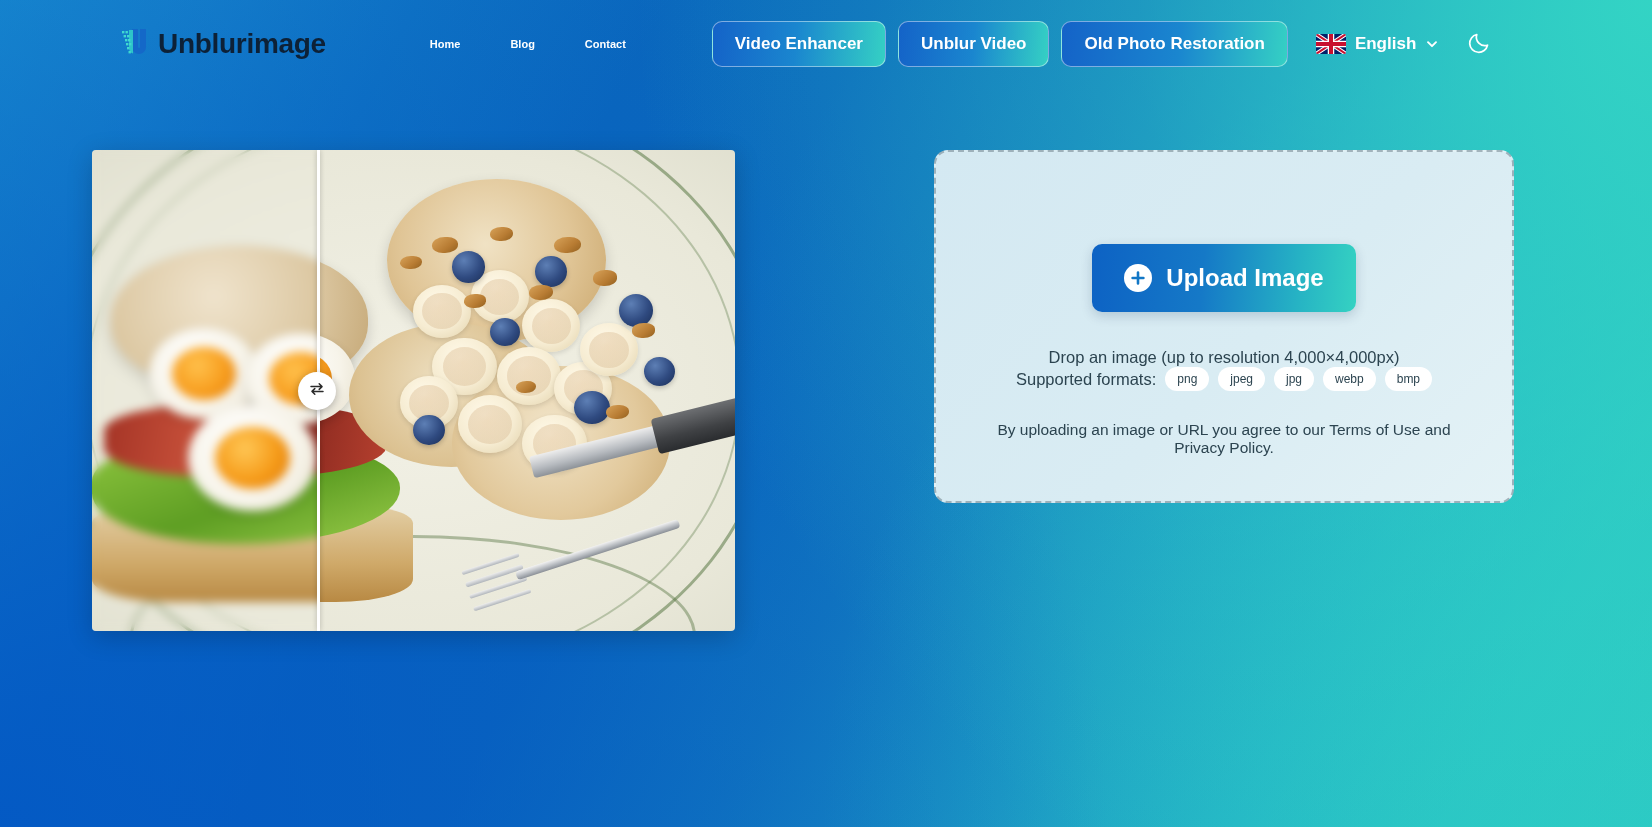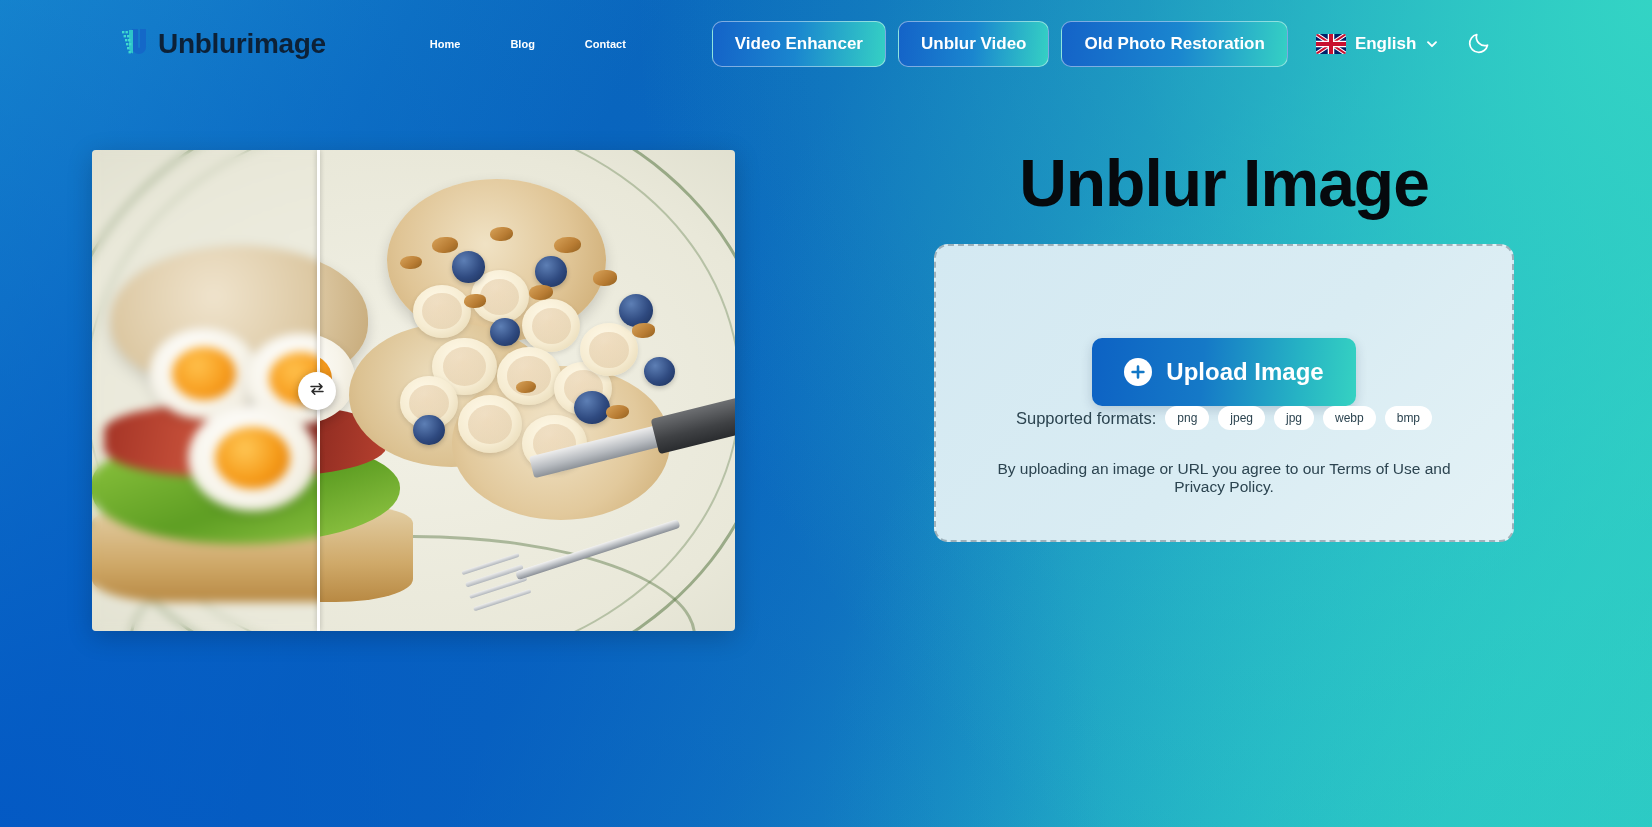--- a/index.html
+++ b/index.html
@@ -607,33 +607,33 @@
             <path d="M4 7.6 H15 M12.2 4.8 L15 7.6 L12.2 10.4" fill="none" stroke="#2b2b2b" stroke-width="1.5" stroke-linecap="round" stroke-linejoin="round"></path>
             <path d="M16 12.4 H5 M7.8 9.6 L5 12.4 L7.8 15.2" fill="none" stroke="#2b2b2b" stroke-width="1.5" stroke-linecap="round" stroke-linejoin="round"></path>
           </svg>
         </span>
       </div>
     </div>
   </div>
 
   <div class="right-col">
 
-    <h1 class="hero-title">Unblur Image</h1>
 
     <div class="dropzone">
 
       <button class="upload-btn">
         <span class="plus-circle">
           <svg width="18" height="18" viewBox="0 0 18 18">
             <path d="M9 3.6 V14.4 M3.6 9 H14.4" stroke="#1277c6" stroke-width="2.6" stroke-linecap="round"></path>
           </svg>
         </span>
         <span>Upload Image</span>
       </button>
 
+      <div class="drop-note">Drop an image (up to resolution 4,000×4,000px)</div>
 
       <div class="formats-row">
         <span class="formats-label">Supported formats:</span>
         <span class="format-pill">png</span>
         <span class="format-pill">jpeg</span>
         <span class="format-pill">jpg</span>
         <span class="format-pill">webp</span>
         <span class="format-pill">bmp</span>
       </div>
 

